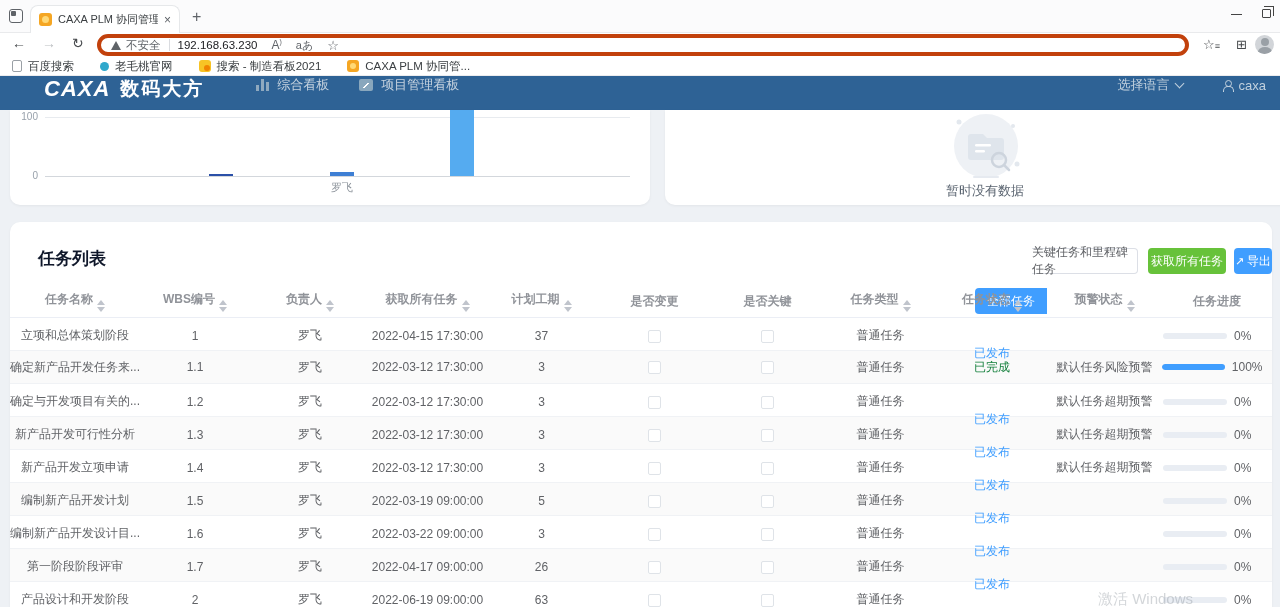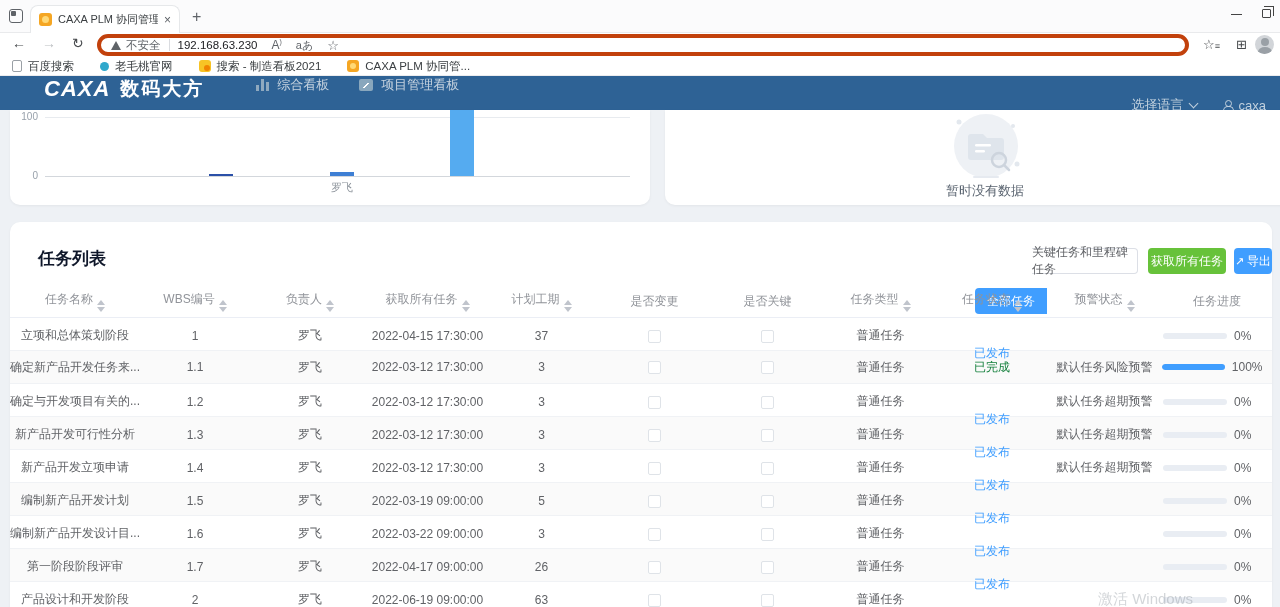--- a/index.html
+++ b/index.html
@@ -47,21 +47,21 @@
   .app-header { position:absolute; left:0; top:76px; width:1280px; height:34px; background:#2e6295; display:flex; align-items:flex-start; }
   .brand { font-size:22px; font-weight:900; font-style:italic; color:#fff; letter-spacing:1px; margin-left:44px; }
   .brand-cn { font-size:19px; font-weight:700; color:#fff; margin-left:10px; letter-spacing:2px; }
   .hnav { display:flex; align-items:center; gap:8px; margin-left:52px; font-size:13px; color:#c6d3df; }
   .hnav + .hnav { margin-left:30px; }
   .bars-ico { display:flex; align-items:flex-end; gap:2px; height:12px; }
   .bars-ico i { width:3px; background:#8fa9bf; display:block; }
   .chart-ico { width:14px; height:12px; background:#89a7bd; border-radius:2px; position:relative; }
   .chart-ico::after { content:""; position:absolute; left:2px; top:4px; width:10px; height:5px;
     background:linear-gradient(135deg,transparent 44%,#fff 44%,#fff 58%,transparent 58%); }
-  .header-right { margin-left:auto; margin-right:14px; display:flex; align-items:center; gap:26px; font-size:13px; color:#c2d1de;margin-top:20px; }
+  .header-right { margin-left:auto; margin-right:14px; display:flex; align-items:center; gap:40px; font-size:13px; color:#c2d1de; }
   .lang { display:flex; align-items:center; gap:6px; }
   .chev { width:7px; height:7px; border-right:1.4px solid #c2d1de; border-bottom:1.4px solid #c2d1de; transform:rotate(45deg); margin-top:-3px; }
   .user { display:flex; align-items:center; gap:5px; }
   .person-ico { width:11px; height:11px; position:relative; }
   .person-ico::before { content:""; position:absolute; left:2.5px; top:0; width:5px; height:5px; border-radius:50%; border:1.3px solid #c2d1de; }
   .person-ico::after { content:""; position:absolute; left:0; top:6px; width:9px; height:5px; border:1.3px solid #c2d1de; border-bottom:none; border-radius:5px 5px 0 0; }
 
   
   .chart-card { position:absolute; left:10px; top:110px; width:640px; height:95px; background:#fff; border-radius:0 0 10px 10px; box-shadow:0 1px 3px rgba(0,0,0,.05); }
   .gridline { position:absolute; left:35px; width:585px; height:1px; background:#e8ebef; }
@@ -80,21 +80,21 @@
   .btn { position:absolute; top:26px; height:26px; font-size:12px; display:flex; align-items:center; justify-content:center; cursor:pointer; }
   .btn-all { left:965px; width:72px; background:#409EFF; color:#fff; border-radius:4px 0 0 4px;margin-top:40px; }
   .btn-key { left:1022px; width:106px; background:#fff; color:#606266; border:1px solid #dcdfe6; border-left:none; border-radius:0 4px 4px 0; }
   .btn-fetch { left:1138px; width:78px; background:#67C23A; color:#fff; border-radius:4px; }
   .btn-export { left:1224px; width:38px; background:#409EFF; color:#fff; border-radius:4px; gap:3px; }
   .export-arrow { font-size:11px; }
 
   .thead { position:absolute; left:0; top:64px; width:1262px; height:32px; display:grid;
     grid-template-columns:130px 110px 120px 115px 113px 113px 113px 113px 110px 115px 1fr;
     align-items:center; border-bottom:1px solid #ebeef5; }
-  .th { text-align:center; font-size:12px; font-weight:400; color:#909399; white-space:nowrap; }
+  .th { text-align:center; font-size:12px; font-weight:700; color:#909399; white-space:nowrap; }
   .sort-caret { display:inline-flex; flex-direction:column; margin-left:4px; vertical-align:-2px; }
   .sort-caret i { width:0; height:0; border-left:4px solid transparent; border-right:4px solid transparent; display:block; }
   .sort-caret .up { border-bottom:5px solid #c0c4cc; margin-bottom:2px; }
   .sort-caret .dn { border-top:5px solid #c0c4cc; }
 
   .tbody { position:absolute; left:0; top:96px; width:1262px; }
   .trow { display:grid; grid-template-columns:130px 110px 120px 115px 113px 113px 113px 113px 110px 115px 1fr;
     align-items:center; height:33px; border-bottom:1px solid #f0f2f5; font-size:12px; color:#606266; }
   .trow.striped { background:#fafafa; }
   .td { text-align:center; white-space:nowrap; overflow:hidden; }

